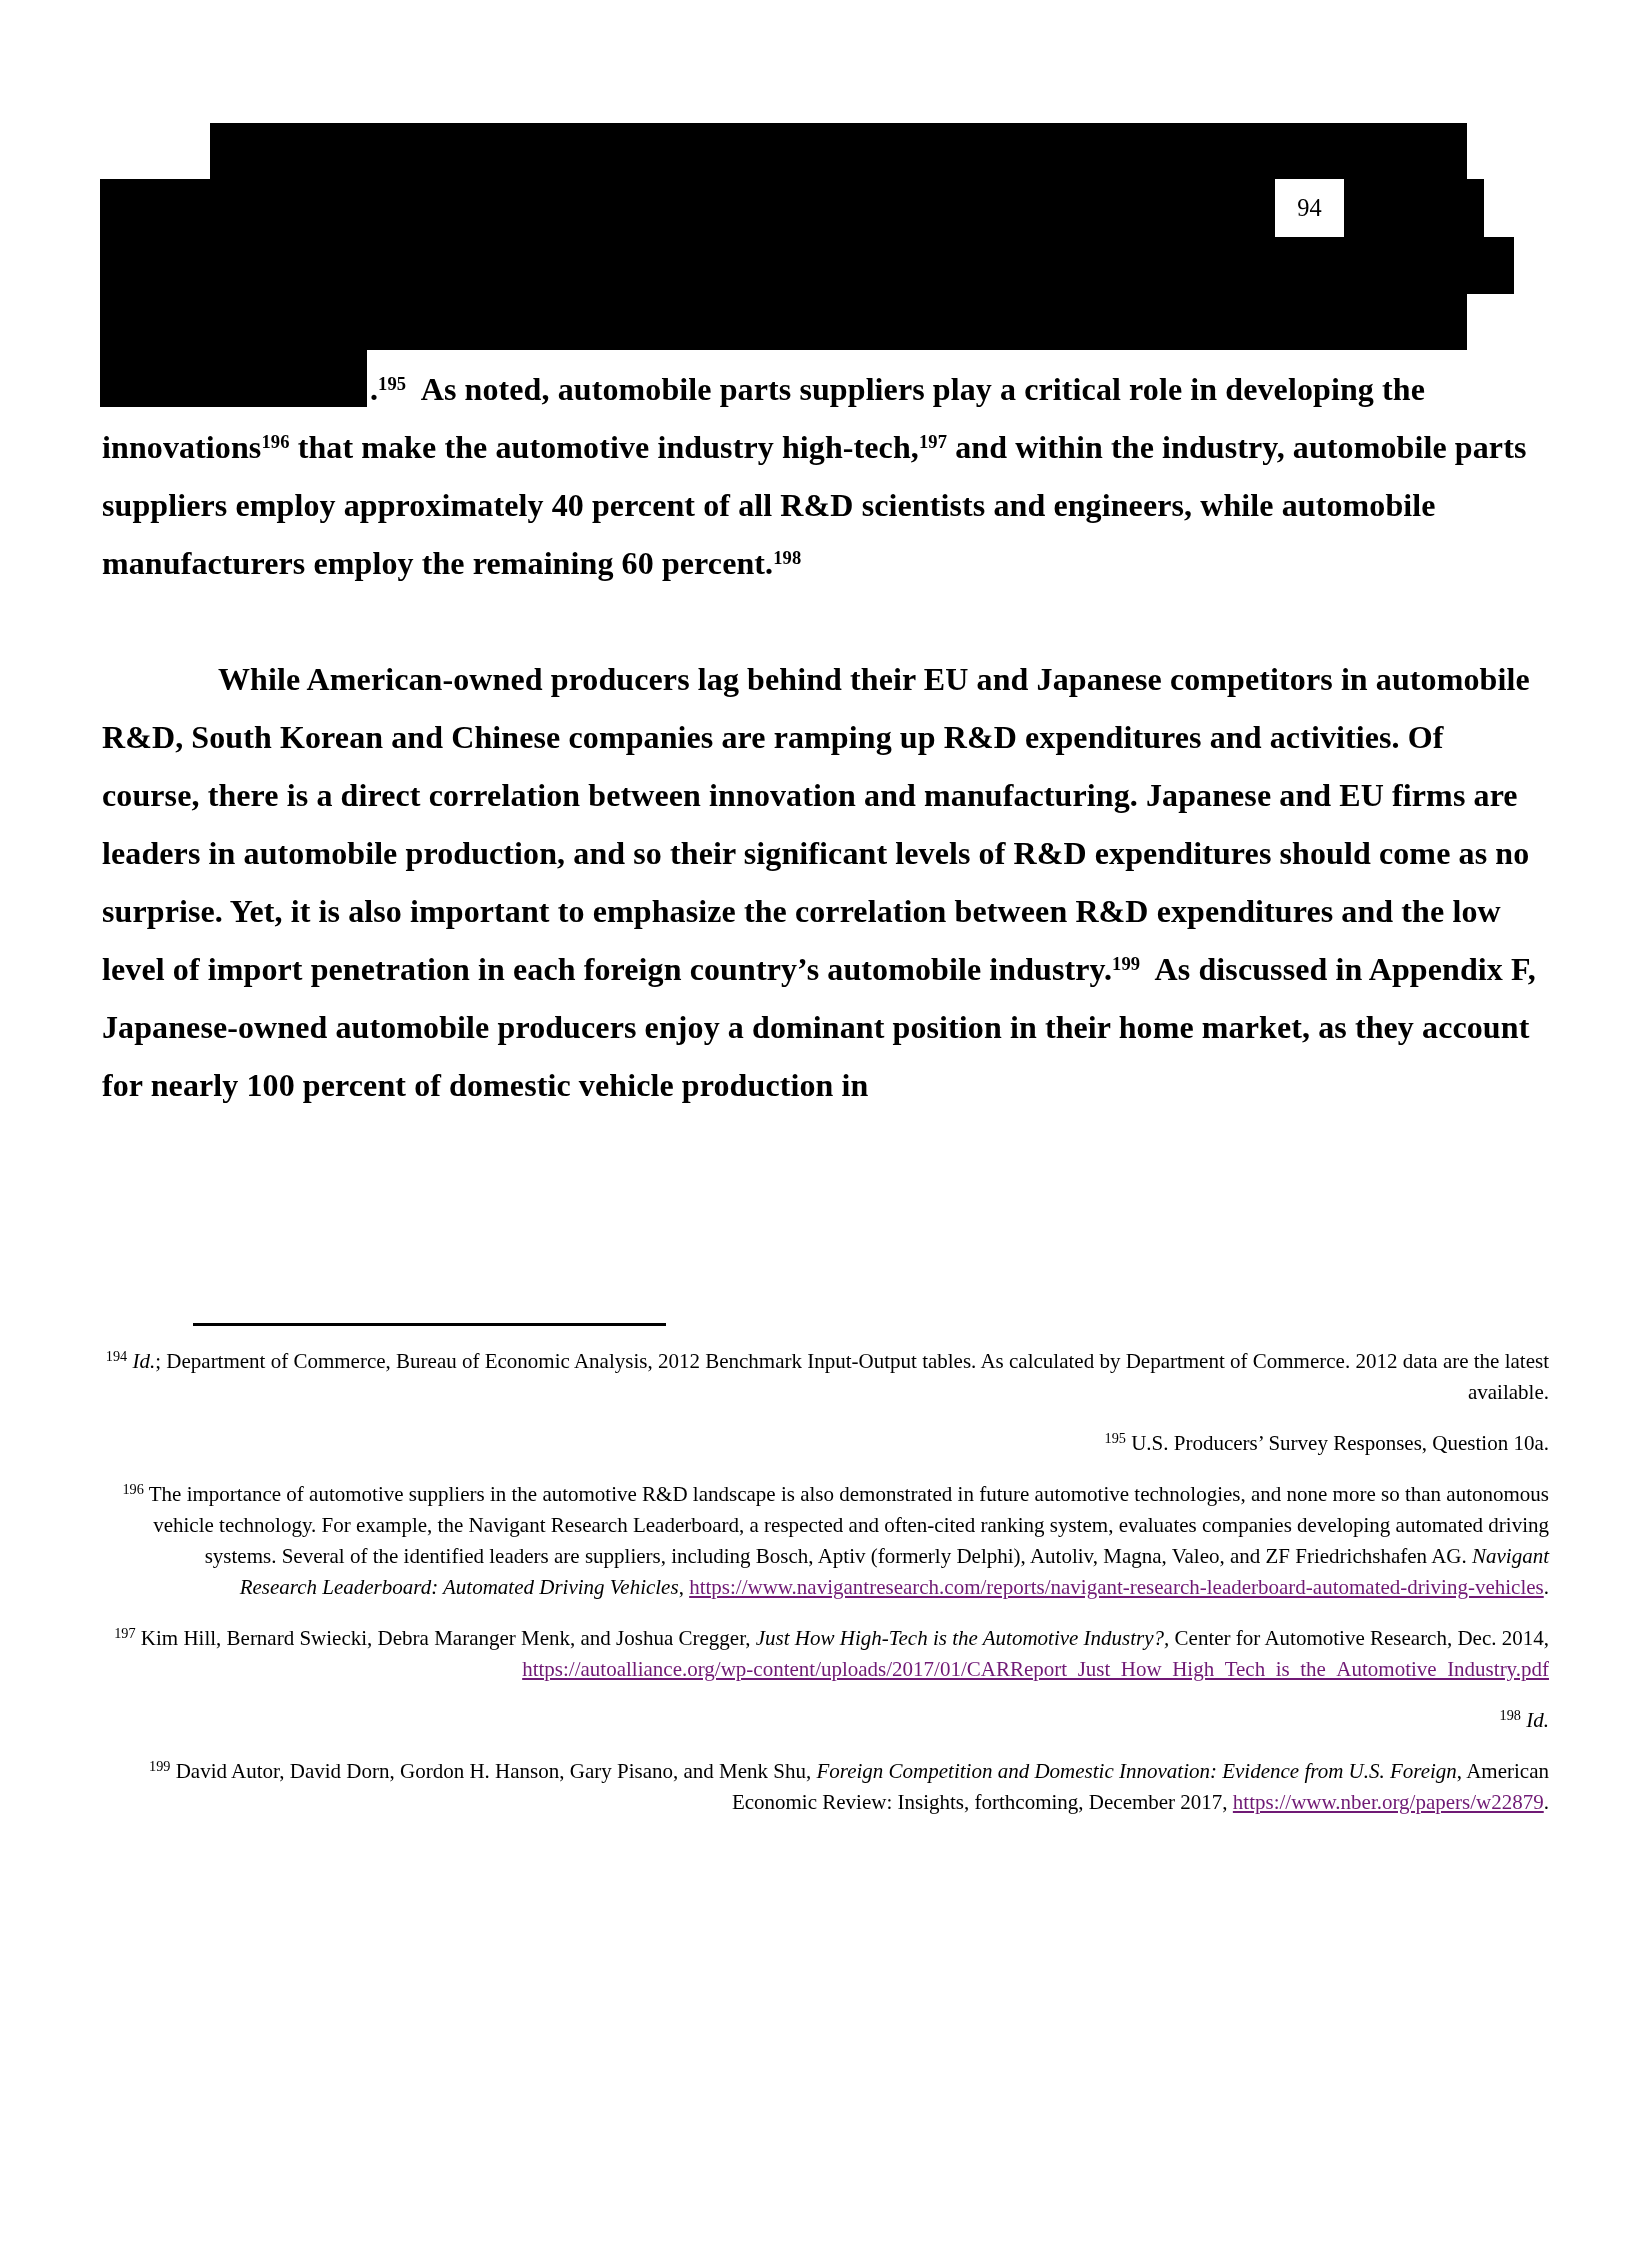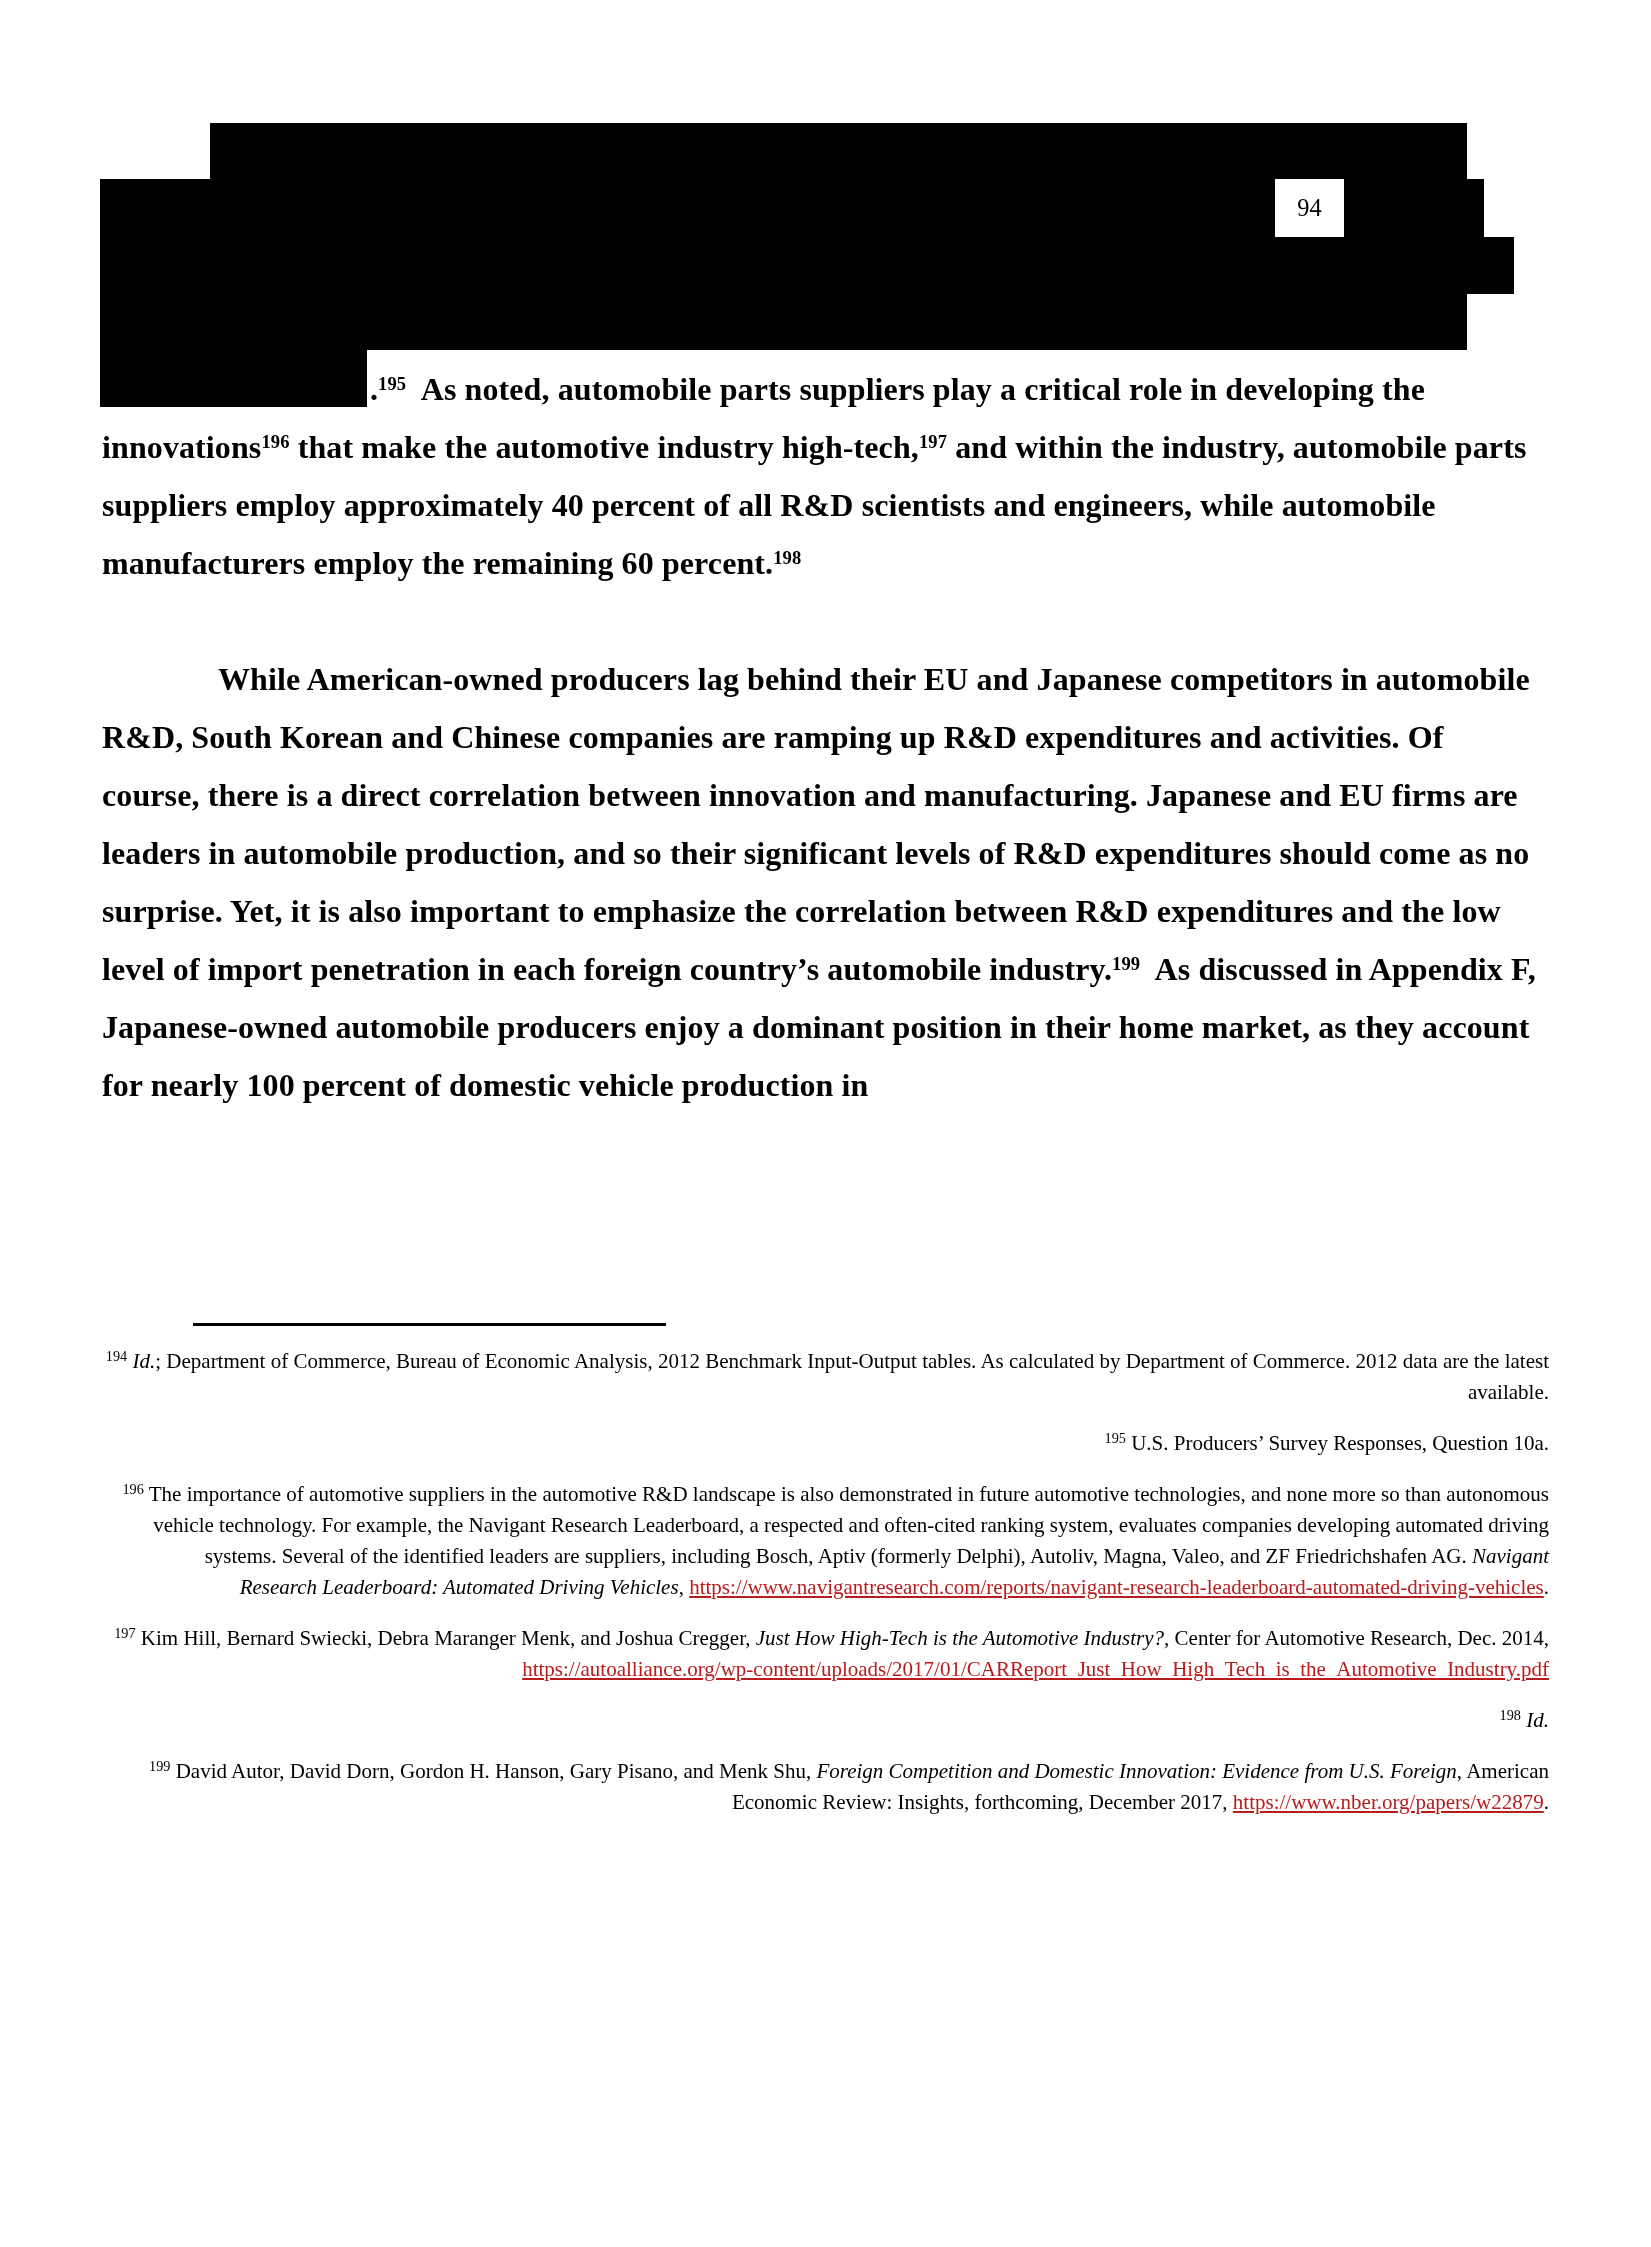--- a/index.html
+++ b/index.html
@@ -102,21 +102,21 @@
     text-indent: -40px;
     margin-top: 20px;
   }
   .footnote .fn-num {
     font-size: 0.68em;
     vertical-align: 0.48em;
     line-height: 0;
   }
   i, .ital { font-style: italic; }
   .link {
-    color: #b91c1c;
+    color: #701a75;
     text-decoration: underline;
   }
 
   
   #page-number {
     position: absolute;
     right: 114px;
     top: 2121px;
     font-size: 32px;
     line-height: 1;

